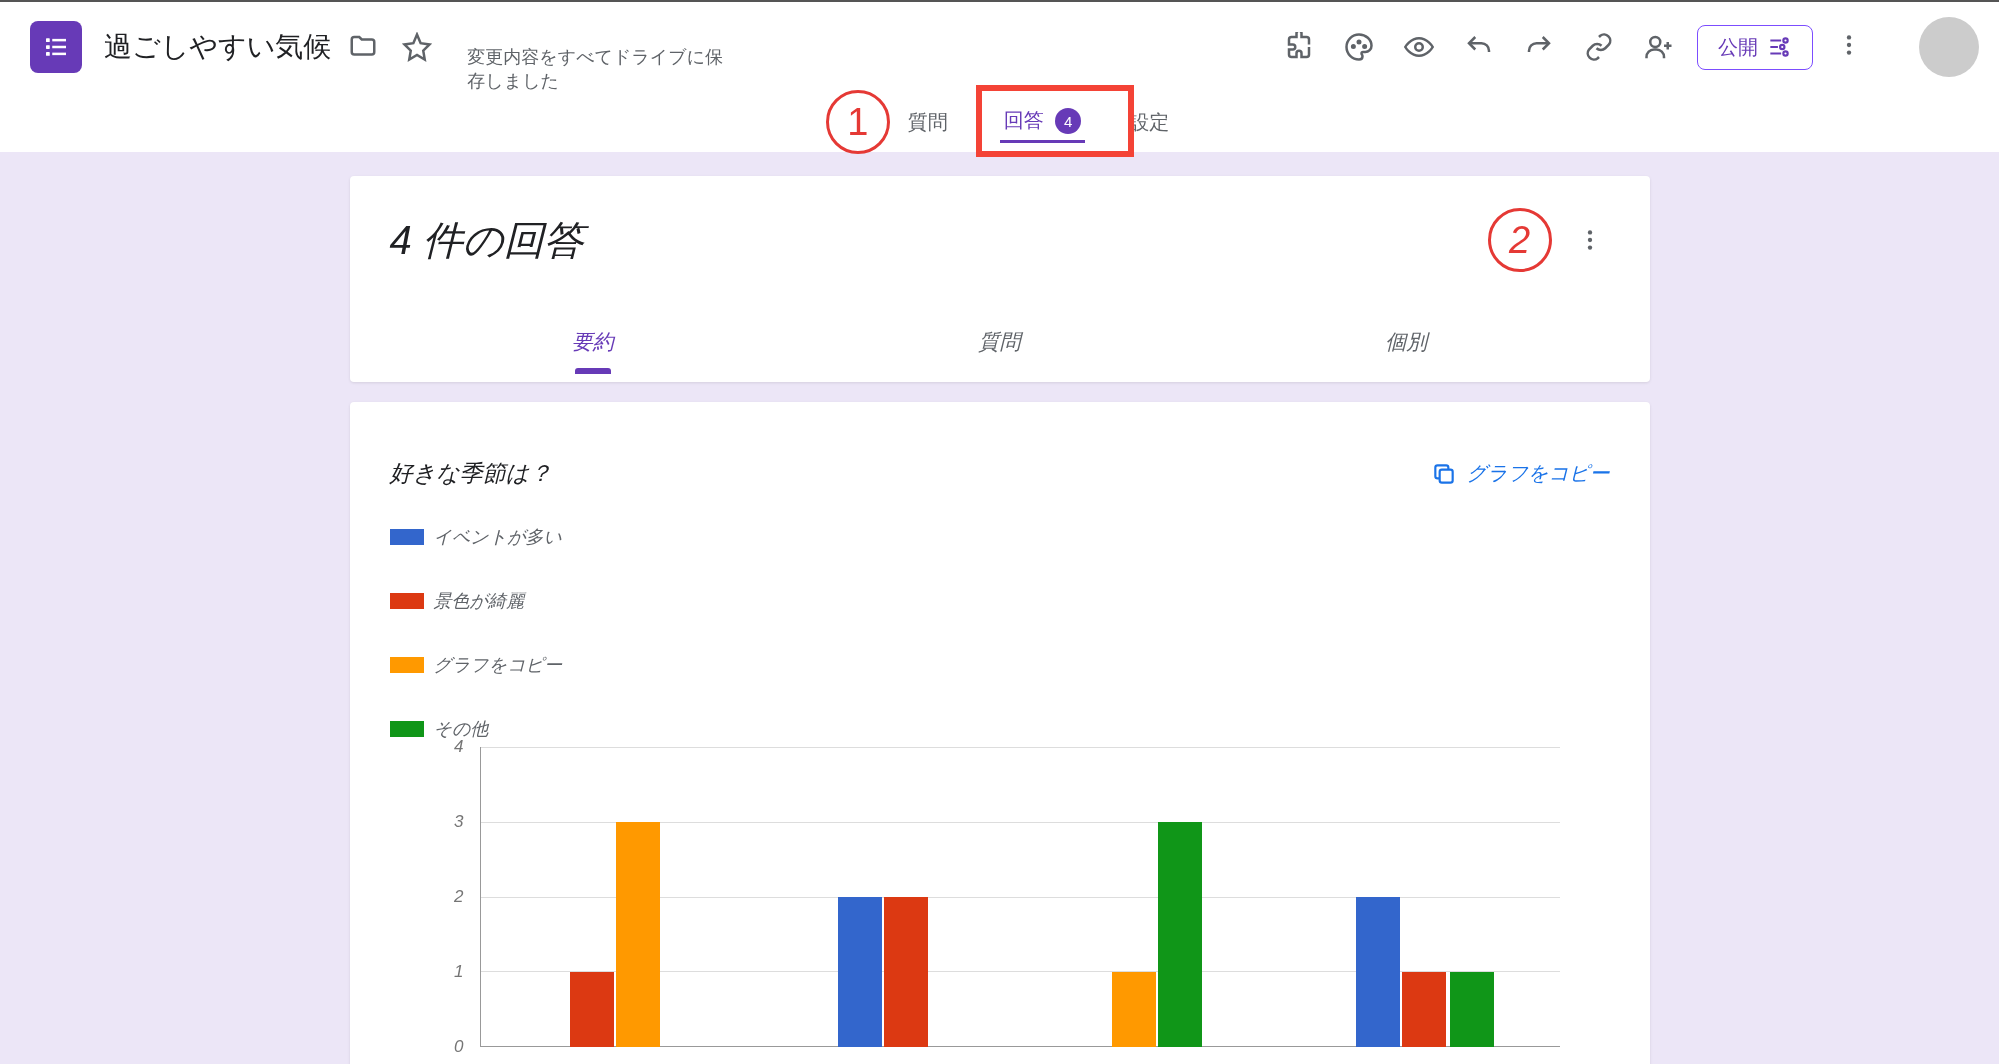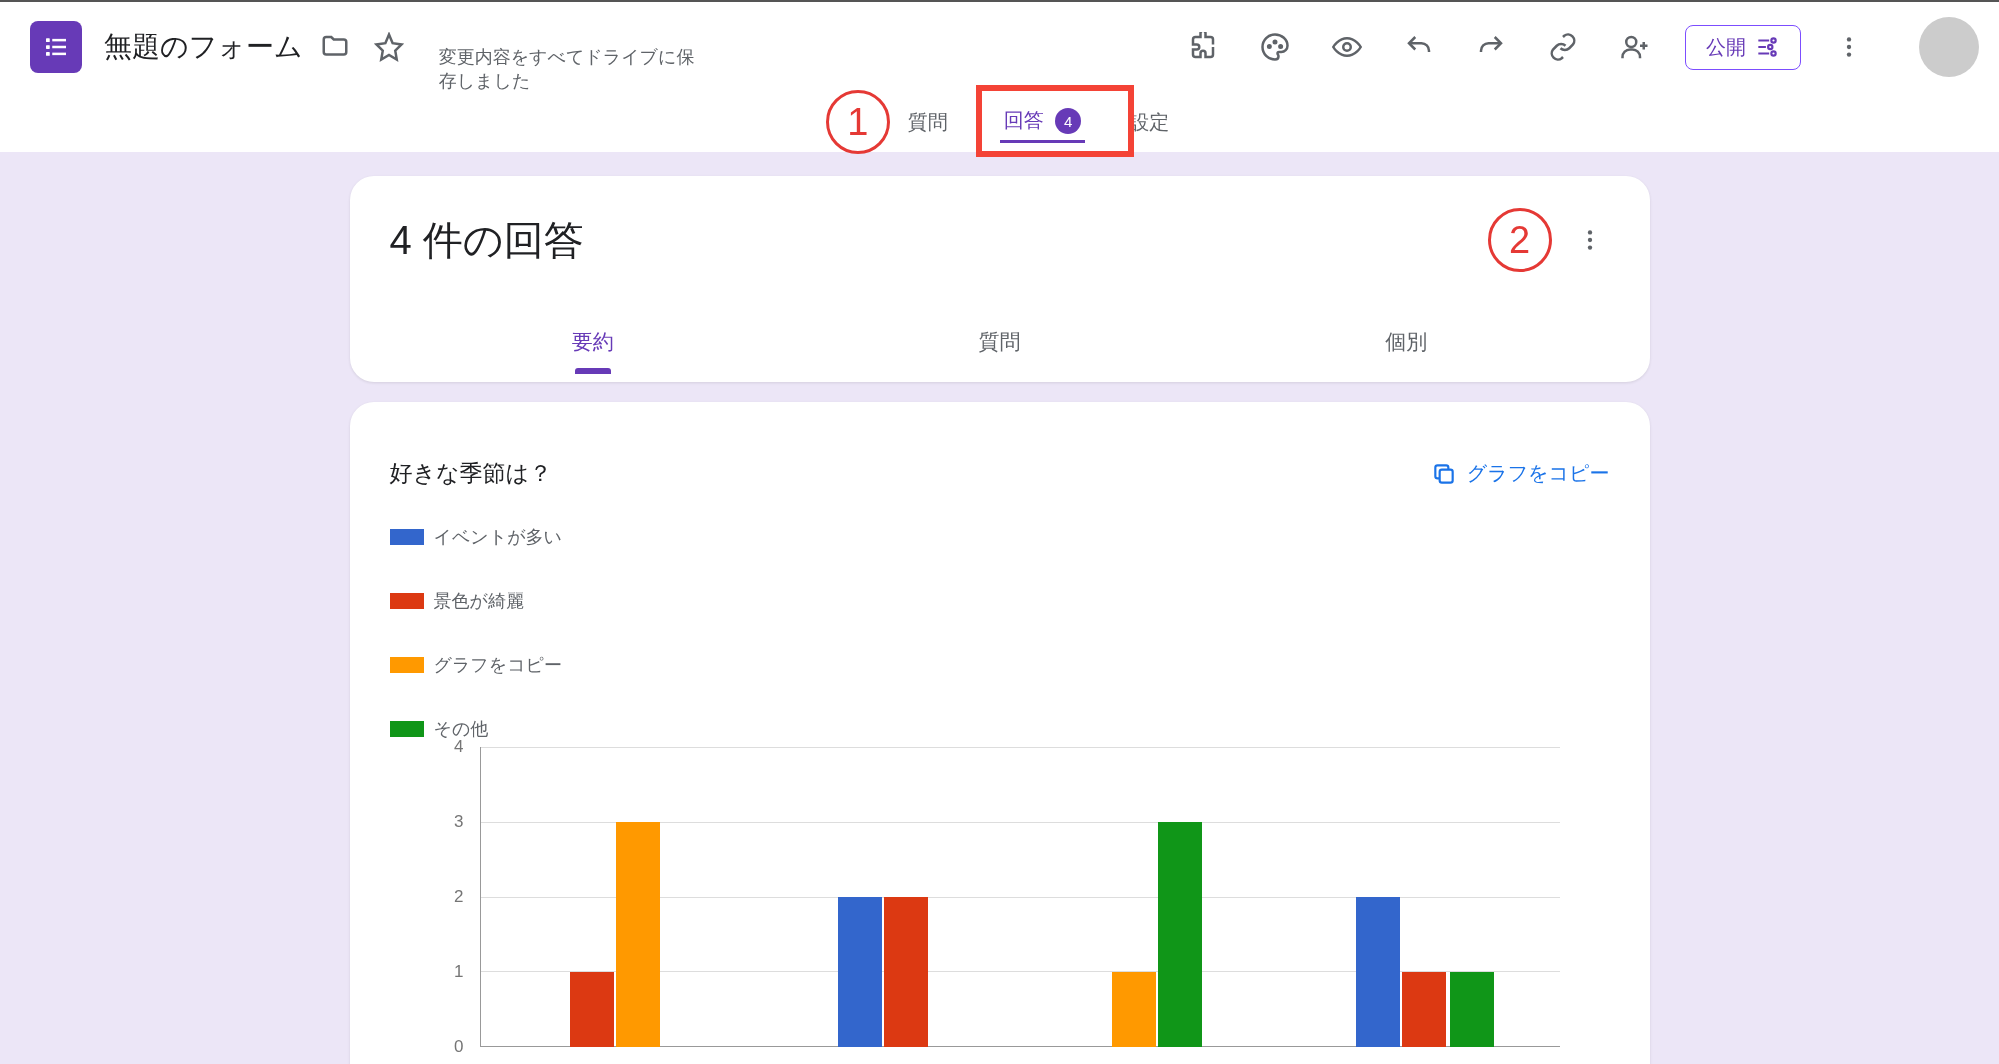--- a/index.html
+++ b/index.html
@@ -8,38 +8,38 @@
 
   
   .header { height:90px; display:flex; align-items:center; padding:0 20px 0 30px; gap:10px; }
   .forms-logo { width:52px; height:52px; background:#673ab7; border-radius:8px; display:flex; align-items:center; justify-content:center; }
   .forms-logo svg { width:30px; height:30px; }
   .form-title { font-size:28px; color:#202124; margin-left:12px; }
   .hdr-icon { width:44px; height:44px; display:flex; align-items:center; justify-content:center; color:#5f6368; border-radius:50%; }
   .hdr-icon svg { width:30px; height:30px; stroke:#5f6368; }
   .save-status { font-size:18px; color:#5f6368; line-height:1.35; margin-left:18px; max-width:270px;margin-top:44px; }
   .header-spacer { flex:1; }
-  .action-icons { display:flex; align-items:center; gap:28px; margin-right:18px; }
+  .action-icons { display:flex; align-items:flex-start; gap:16px; margin-right:18px; }
   .publish-btn { display:flex; align-items:center; gap:8px; border:1.5px solid #7c4dff; color:#673ab7; font-size:20px; font-weight:500; padding:8px 20px; border-radius:8px; }
   .publish-btn svg { width:26px; height:26px; stroke:#673ab7; }
   .avatar { width:60px; height:60px; border-radius:50%; background:#ccc; margin-left:22px; }
 
   
   .nav-row { position:relative; height:60px; display:flex; align-items:center; justify-content:center; }
   .nav-tabs { display:flex; align-items:center; gap:40px; font-size:20px; color:#5f6368; }
   .nav-tabs .tab { padding:6px 4px; cursor:pointer; }
   .tab.active { color:#673ab7; border-bottom:3px solid #673ab7;margin-left:8px; }
   .resp-badge { display:inline-flex; align-items:center; justify-content:center; width:26px; height:26px; border-radius:50%; background:#673ab7; color:#fff; font-size:15px; margin-left:6px; }
   .anno-circle { width:64px; height:64px; border:3px solid #e53935; border-radius:50%; color:#e53935; font-size:38px; font-weight:300; display:flex; align-items:center; justify-content:center; font-family:'Times New Roman',serif; }
   .anno-box-1 { position:absolute; border:6px solid #f44336; height:72px; pointer-events:none; }
   .anno1-row { display:flex; align-items:center; gap:14px; }
 
   
   .body-bg { background:#ece6f7; min-height:900px; padding:24px 0 40px; display:flex; flex-direction:column; align-items:center; gap:20px; }
-  .card { width:1300px; background:#fff; border-radius:24px; padding:32px 40px 10px; box-shadow:0 1px 3px rgba(0,0,0,.1); position:relative; }
+  .card { width:1300px; background:#fff; border-radius:4px; padding:32px 40px 10px; box-shadow:0 1px 3px rgba(0,0,0,.1); position:relative;font-style:italic; }
   .card.chart-card { padding:32px 40px 50px; }
 
   .resp-head { display:flex; align-items:center; justify-content:space-between; }
   .resp-title { font-size:40px; color:#202124; }
   .resp-right { display:flex; align-items:center; gap:18px; }
   .sheets-link { display:flex; align-items:center; gap:12px; color:#1a73e8; font-size:20px; padding:8px 14px; }
   .sheets-icon { width:28px; height:28px; background:#188038; border-radius:4px; display:flex; align-items:center; justify-content:center; }
   .sheets-icon svg { width:16px; height:16px; }
   .anno-box-2 { position:absolute; border:5px solid #f44336; pointer-events:none; }
   .anno2-circle-wrap { position:absolute; }
@@ -81,21 +81,21 @@
   <div class="forms-logo">
     <svg viewBox="0 0 24 24" fill="#fff">
         <rect x="4" y="5" width="3" height="3" rx="0.5"></rect>
         <rect x="9" y="5.5" width="11" height="2"></rect>
         <rect x="4" y="10.5" width="3" height="3" rx="0.5"></rect>
         <rect x="9" y="11" width="11" height="2"></rect>
         <rect x="4" y="16" width="3" height="3" rx="0.5"></rect>
         <rect x="9" y="16.5" width="11" height="2"></rect>
       </svg>
   </div>
-  <span class="form-title">無題のフォーム</span>
+  <span class="form-title">過ごしやすい気候</span>
   <span class="hdr-icon">
     <svg viewBox="0 0 24 24" fill="none" stroke-width="2">
         <path d="M3 6a2 2 0 0 1 2-2h4l2 2h8a2 2 0 0 1 2 2v8a2 2 0 0 1-2 2H5a2 2 0 0 1-2-2V6z"></path>
       </svg>
   </span>
   <span class="hdr-icon">
     <svg viewBox="0 0 24 24" fill="none" stroke-width="2">
         <path d="M12 2l2.9 6.9L22 10l-5 4.9L18.2 22 12 18.3 5.8 22 7 14.9 2 10l7.1-1.1L12 2z"></path>
       </svg>
   </span>

